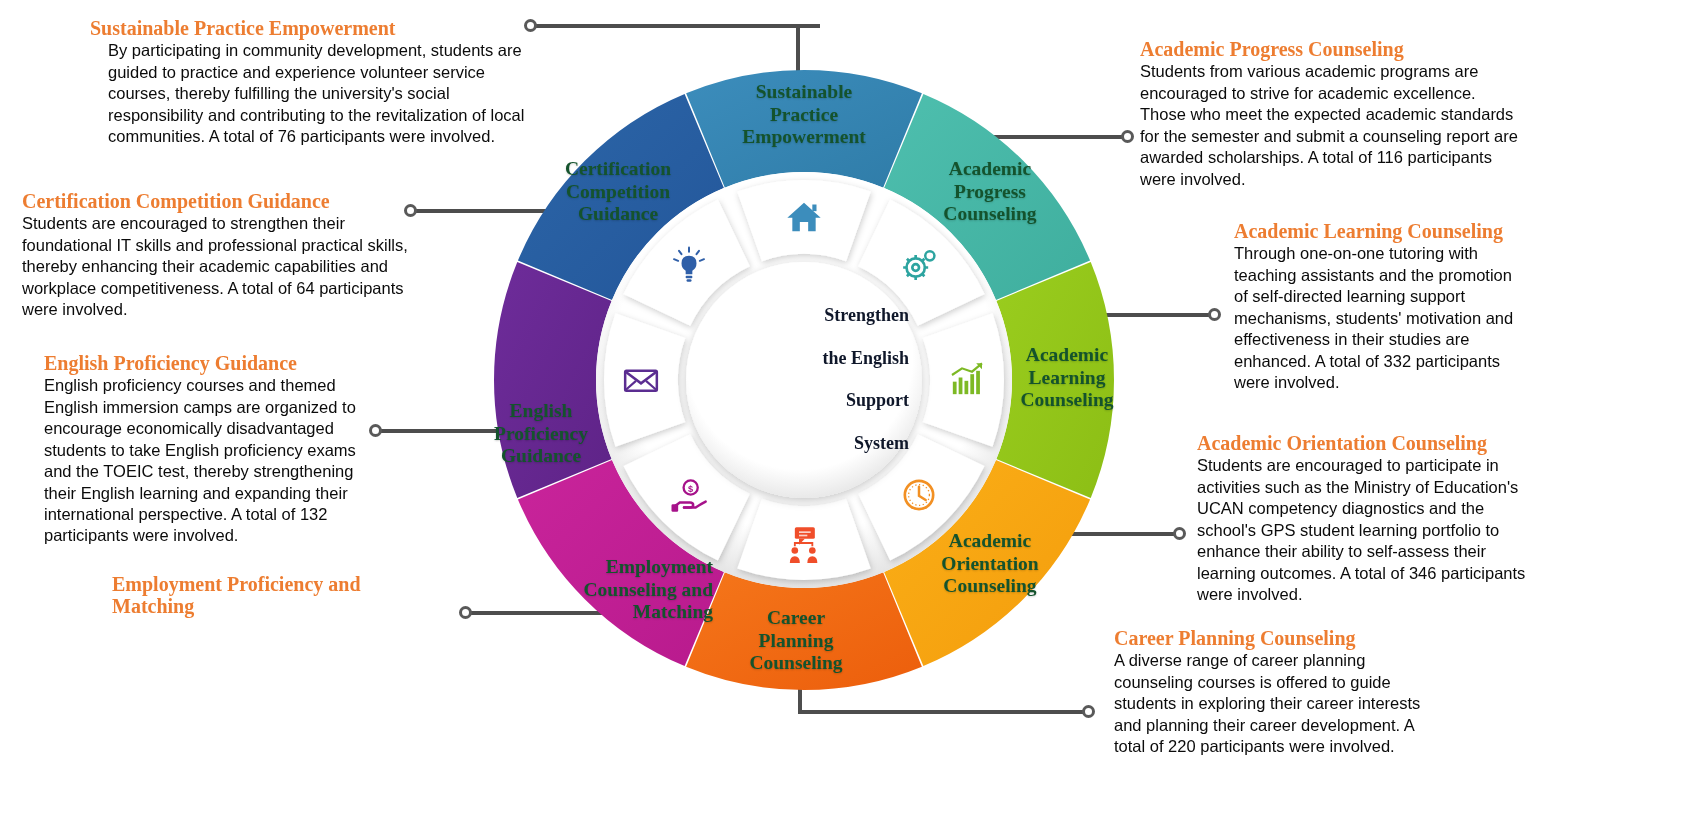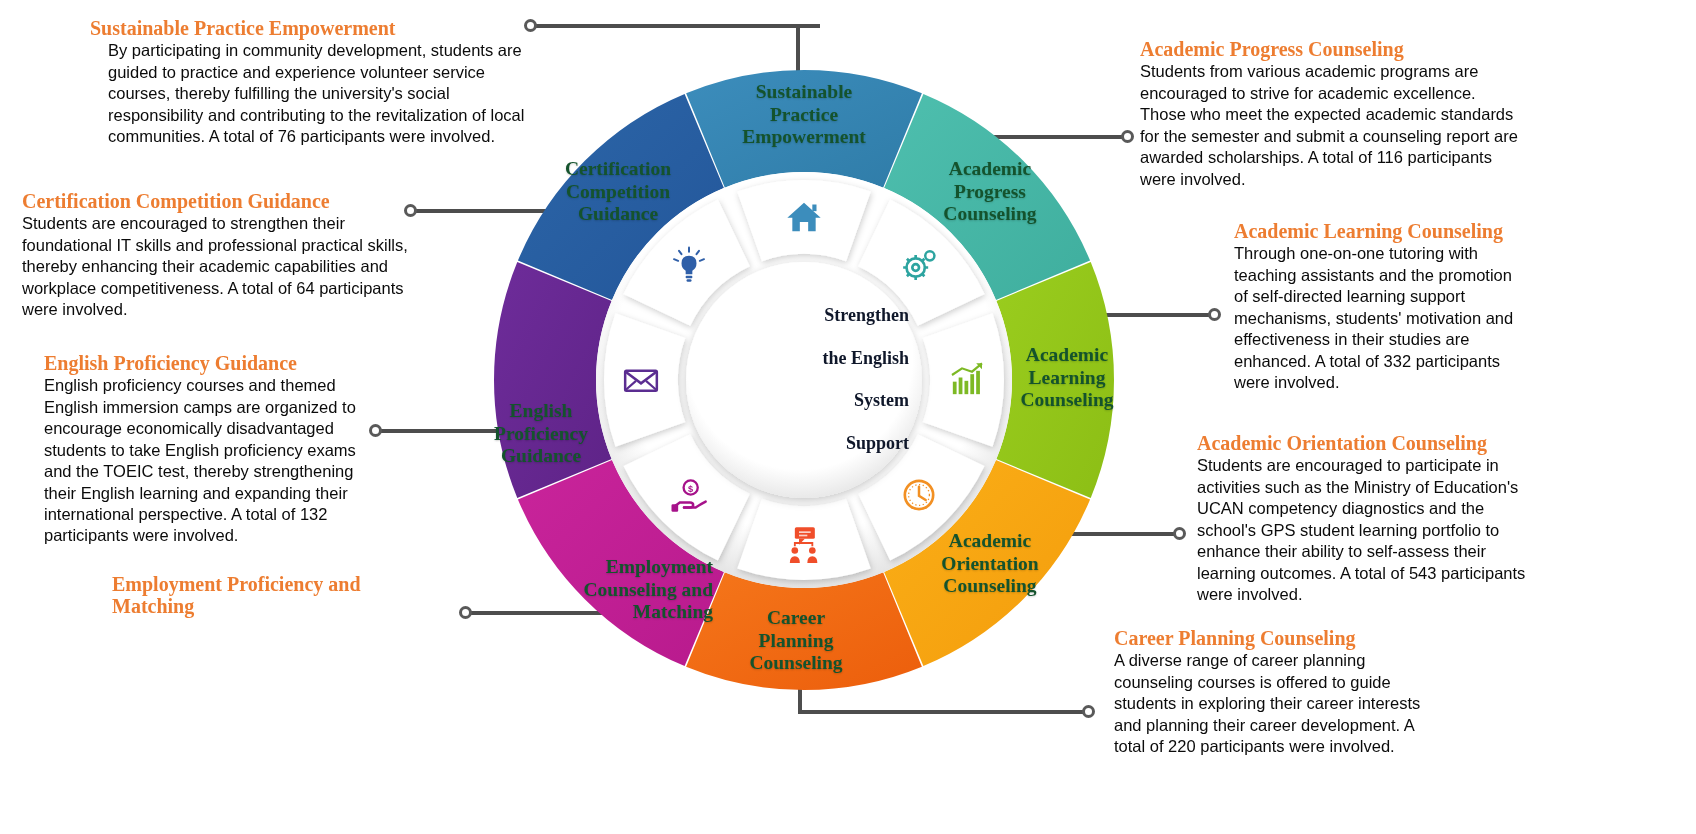--- a/index.html
+++ b/index.html
@@ -196,22 +196,22 @@
         <path d="M 233.89778063834092 530.5170568699721 A 200 200 0 0 1 139.48294313002788 436.102219361659 L 206.27425417191756 404.24439819784516 A 126 126 0 0 0 265.7556018021548 463.72574582808244 Z" fill="#ffffff" filter="url(#petalShadow)"></path>
         <path d="M 131.47170178156435 416.76137184675423 A 200 200 0 0 1 131.4717017815643 283.2386281532459 L 201.2271721223855 307.9403357365449 A 126 126 0 0 0 201.22717212238553 392.05966426345515 Z" fill="#ffffff" filter="url(#petalShadow)"></path>
         <path d="M 139.4829431300279 263.8977806383409 A 200 200 0 0 1 233.89778063834098 169.48294313002788 L 265.75560180215484 236.27425417191756 A 126 126 0 0 0 206.27425417191756 295.7556018021548 Z" fill="#ffffff" filter="url(#petalShadow)"></path>
       </g>
     <circle cx="320" cy="350" r="118" fill="url(#innerGrad)" filter="url(#softShadow)"></circle>
   </svg>
 
   <div id="center-text">
     <span class="ct">Strengthen</span>
     <span class="ct">the English</span>
+    <span class="ct">Support</span>
     <span class="ct">System</span>
-    <span class="ct">Support</span>
   </div>
 
   <div id="seg-labels">
       <div class="seg-label" style="left: 225px; top: 51px;">Sustainable
 Practice
 Empowerment</div>
       <div class="seg-label" style="left: 410.969px; top: 128.031px;">Academic
 Progress
 Counseling</div>
       <div class="seg-label" style="left: 488px; top: 314px;">Academic
@@ -376,21 +376,21 @@
 were involved.</div>
 </div>
 
 <div class="callout" style="left:1197px;top:432px;width:370px;">
   <div class="c-title">Academic Orientation Counseling</div>
   <div class="c-body">Students are encouraged to participate in
 activities such as the Ministry of Education's
 UCAN competency diagnostics and the
 school's GPS student learning portfolio to
 enhance their ability to self-assess their
-learning outcomes. A total of 543 participants
+learning outcomes. A total of 346 participants
 were involved.</div>
 </div>
 
 <div class="callout" style="left:1114px;top:627px;width:350px;">
   <div class="c-title">Career Planning Counseling</div>
   <div class="c-body">A diverse range of career planning
 counseling courses is offered to guide
 students in exploring their career interests
 and planning their career development. A
 total of 220 participants were involved.</div>

